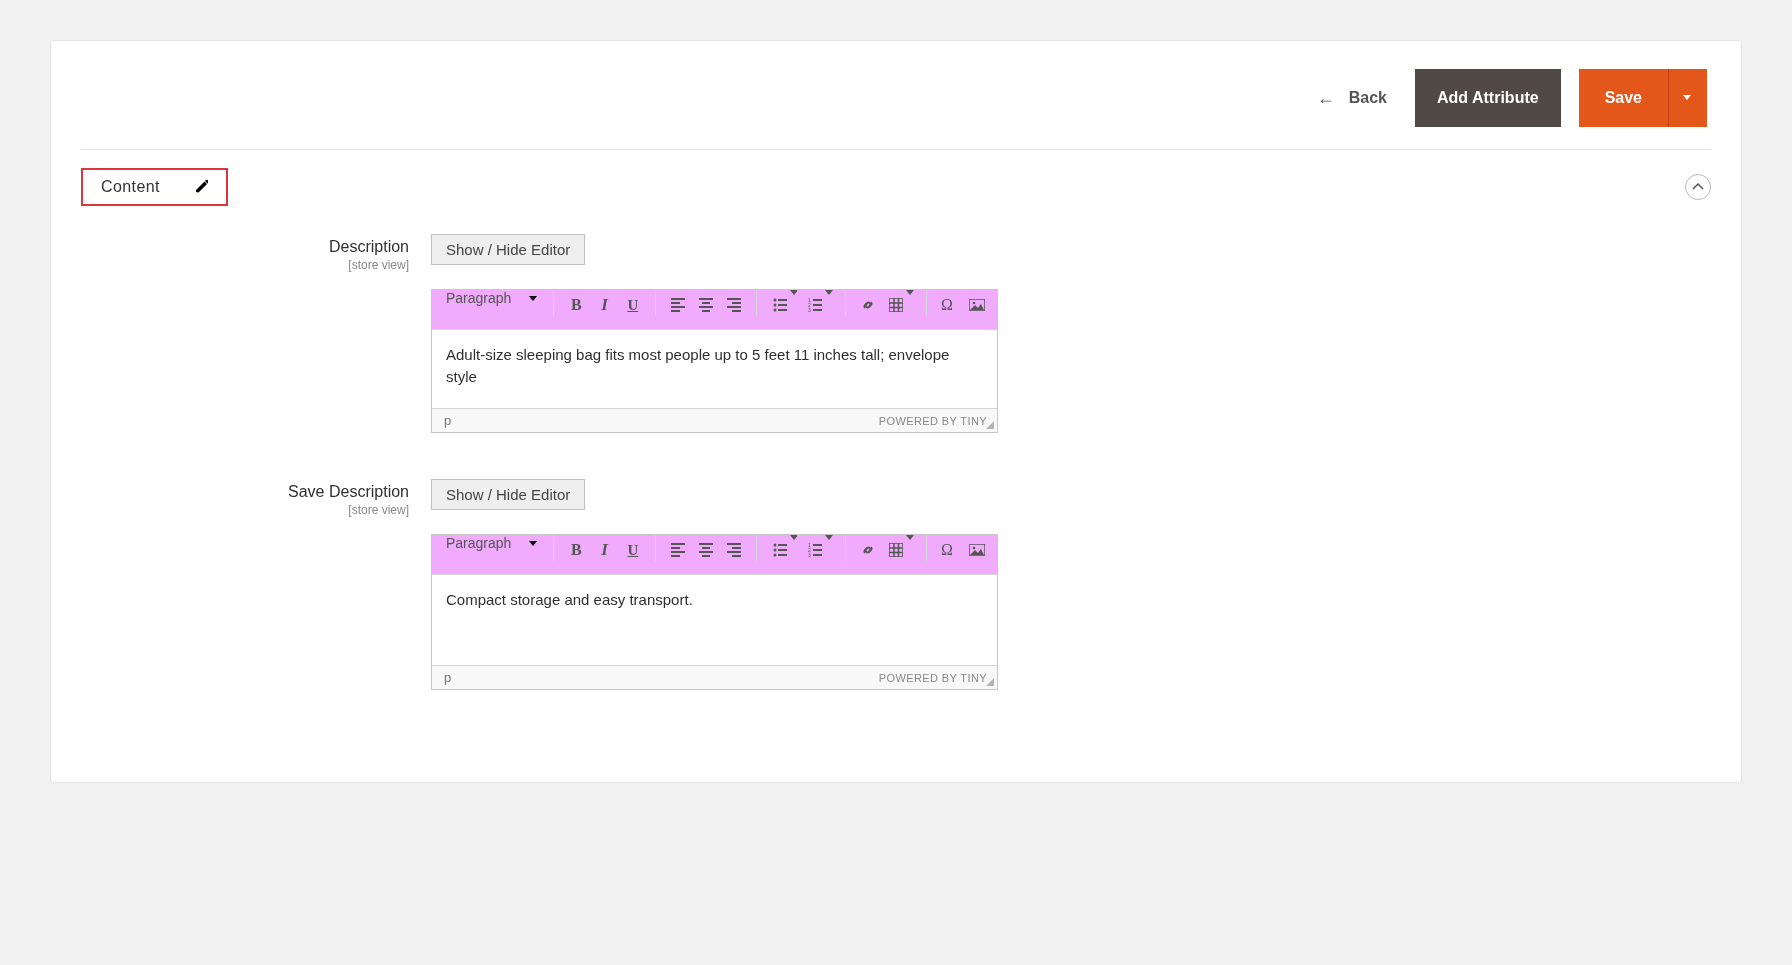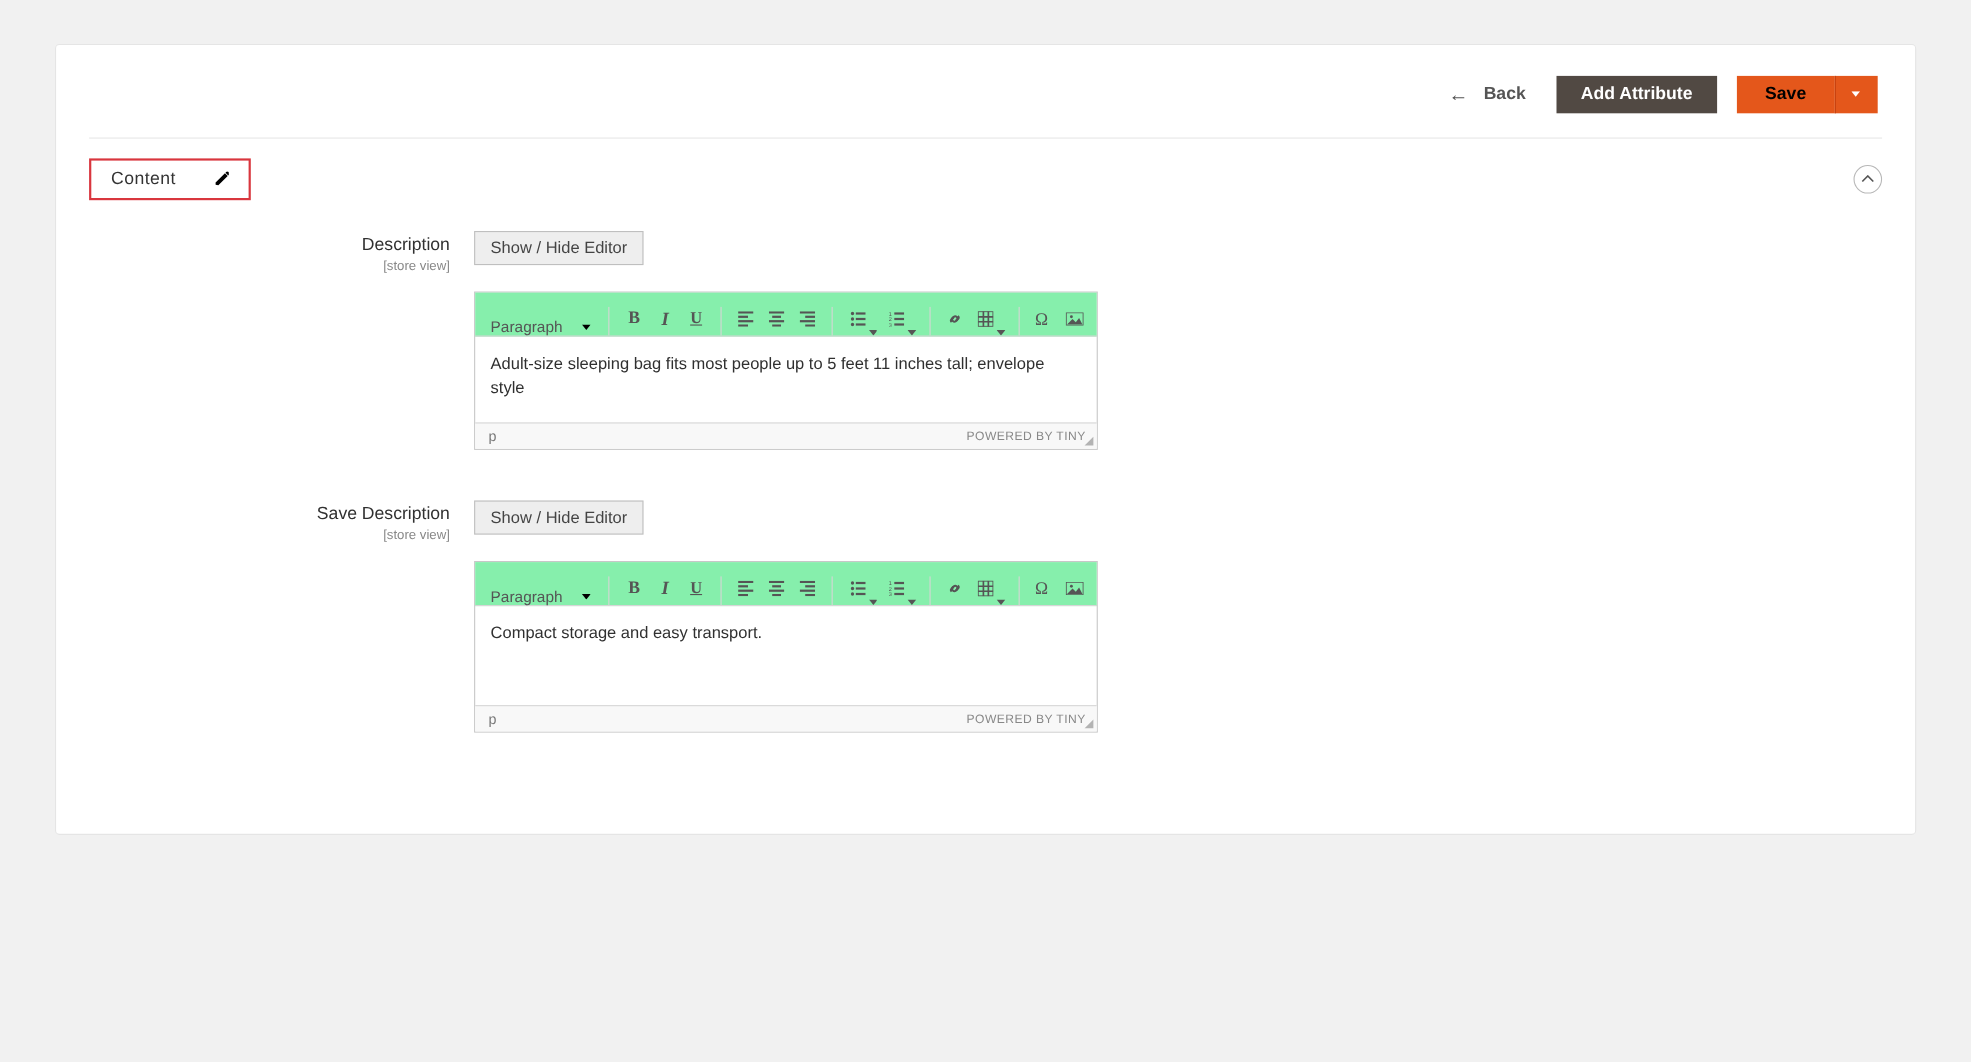--- a/index.html
+++ b/index.html
@@ -5,41 +5,41 @@
   * { box-sizing: border-box; }
   html, body { margin:0; padding:0; background:#f1f1f1; font-family: Arial, Helvetica, sans-serif; color:#303030; }
   .page-wrap { padding:40px 50px; }
   .card { background:#fff; border:1px solid #e5e5e5; border-radius:4px; padding:14px 30px 46px 30px; }
   
   .hdr { display:flex; align-items:center; border-bottom:1px solid #e7e7e7; padding:14px 4px 22px 4px; }
   .hdr-title { font-size:28px; font-weight:600; color:#3c3c3c; letter-spacing:.2px; }
   .hdr-spacer { flex:1; }
   .back-link { display:flex; align-items:center; gap:14px; color:#555; cursor:pointer; font-size:16px; font-weight:600; margin-right:28px; }
   .back-arrow { font-size:18px;}
-  .btn { display:inline-flex; align-items:center; justify-content:center; font-weight:700; font-size:16px; border:none; cursor:pointer; padding:0 22px; height:34px; }
+  .btn { display:inline-flex; align-items:center; justify-content:center; font-weight:700; font-size:16px; border:none; cursor:pointer; padding:0 22px; height:58px; }
   .btn-dark { background:#514943; color:#fff; margin-right:18px; }
   .btn-save-group { display:flex; }
-  .btn-orange { background:#e4571b; color:#000000; }
+  .btn-orange { background:#e4571b; color:#ffffff; }
   .btn-orange.main { padding:0 26px; }
   .btn-orange.drop { padding:0 14px; border-left:1px solid #c6410f; }
   .btn-orange.drop svg { fill:#fff; }
   
   .section-header { display:flex; align-items:center; margin-top:18px; margin-bottom:28px; }
   .content-tab { display:flex; align-items:center; gap:34px; border:2px solid #d9363e; padding:8px 18px; font-size:16px; letter-spacing:.4px; color:#333; }
   .section-header .filler { flex:1; }
   .collapse-btn { width:26px; height:26px; border:1px solid #b8b8b8; border-radius:50%; display:flex; align-items:center; justify-content:center; cursor:pointer; color:#555; }
   
   .row { display:flex; align-items:flex-start; margin-bottom:46px; }
   .row .label-col { width:350px; text-align:right; padding-right:22px; padding-top:4px; }
   .label-main { font-size:16px; color:#303030; }
   .label-scope { display:block; font-size:12px; color:#888; margin-top:2px; }
   .field-col { flex:0 0 auto; width:567px; }
   .toggle-editor { background:#eeeeee; border:1px solid #bfbfbf; color:#444; font-size:15px; padding:6px 14px; cursor:pointer; }
   .editor-box { margin-top:24px; border:1px solid #c7c7c7; background:#fff; }
-  .toolbar { display:flex; align-items:flex-end; background:#86efac; border-bottom:1px solid #d6d6d6; height:40px; padding:0 6px; gap:0; }
+  .toolbar { display:flex; align-items:flex-start; background:#f0abfc; border-bottom:1px solid #d6d6d6; height:40px; padding:0 6px; gap:0; }
   .tb-sep { width:1px; height:26px; background:#d6d6d6; margin:0 8px; }
   .format-sel { display:flex; align-items:center; gap:18px; padding:0 8px; font-size:14px; color:#555; cursor:pointer; }
   .tb-btn { width:30px; height:30px; display:flex; align-items:center; justify-content:center; color:#555; cursor:pointer; }
   .tb-btn svg { fill:#555; }
   .tb-btn.bold { font-weight:800; font-family:Georgia, serif; font-size:16px;}
   .tb-btn.italic { font-style:italic; font-family:Georgia, serif; font-size:17px; font-weight:700;}
   .tb-btn.underline span { text-decoration:underline; font-family:Georgia, serif; font-size:15px; font-weight:600;}
   .editor-body { padding:14px 14px; font-size:15px; color:#303030; line-height:1.45; min-height:78px; outline:none; }
   .editor-body p { margin:0 0 14px 0; }
   .editor-body p:last-child { margin-bottom:0;}

